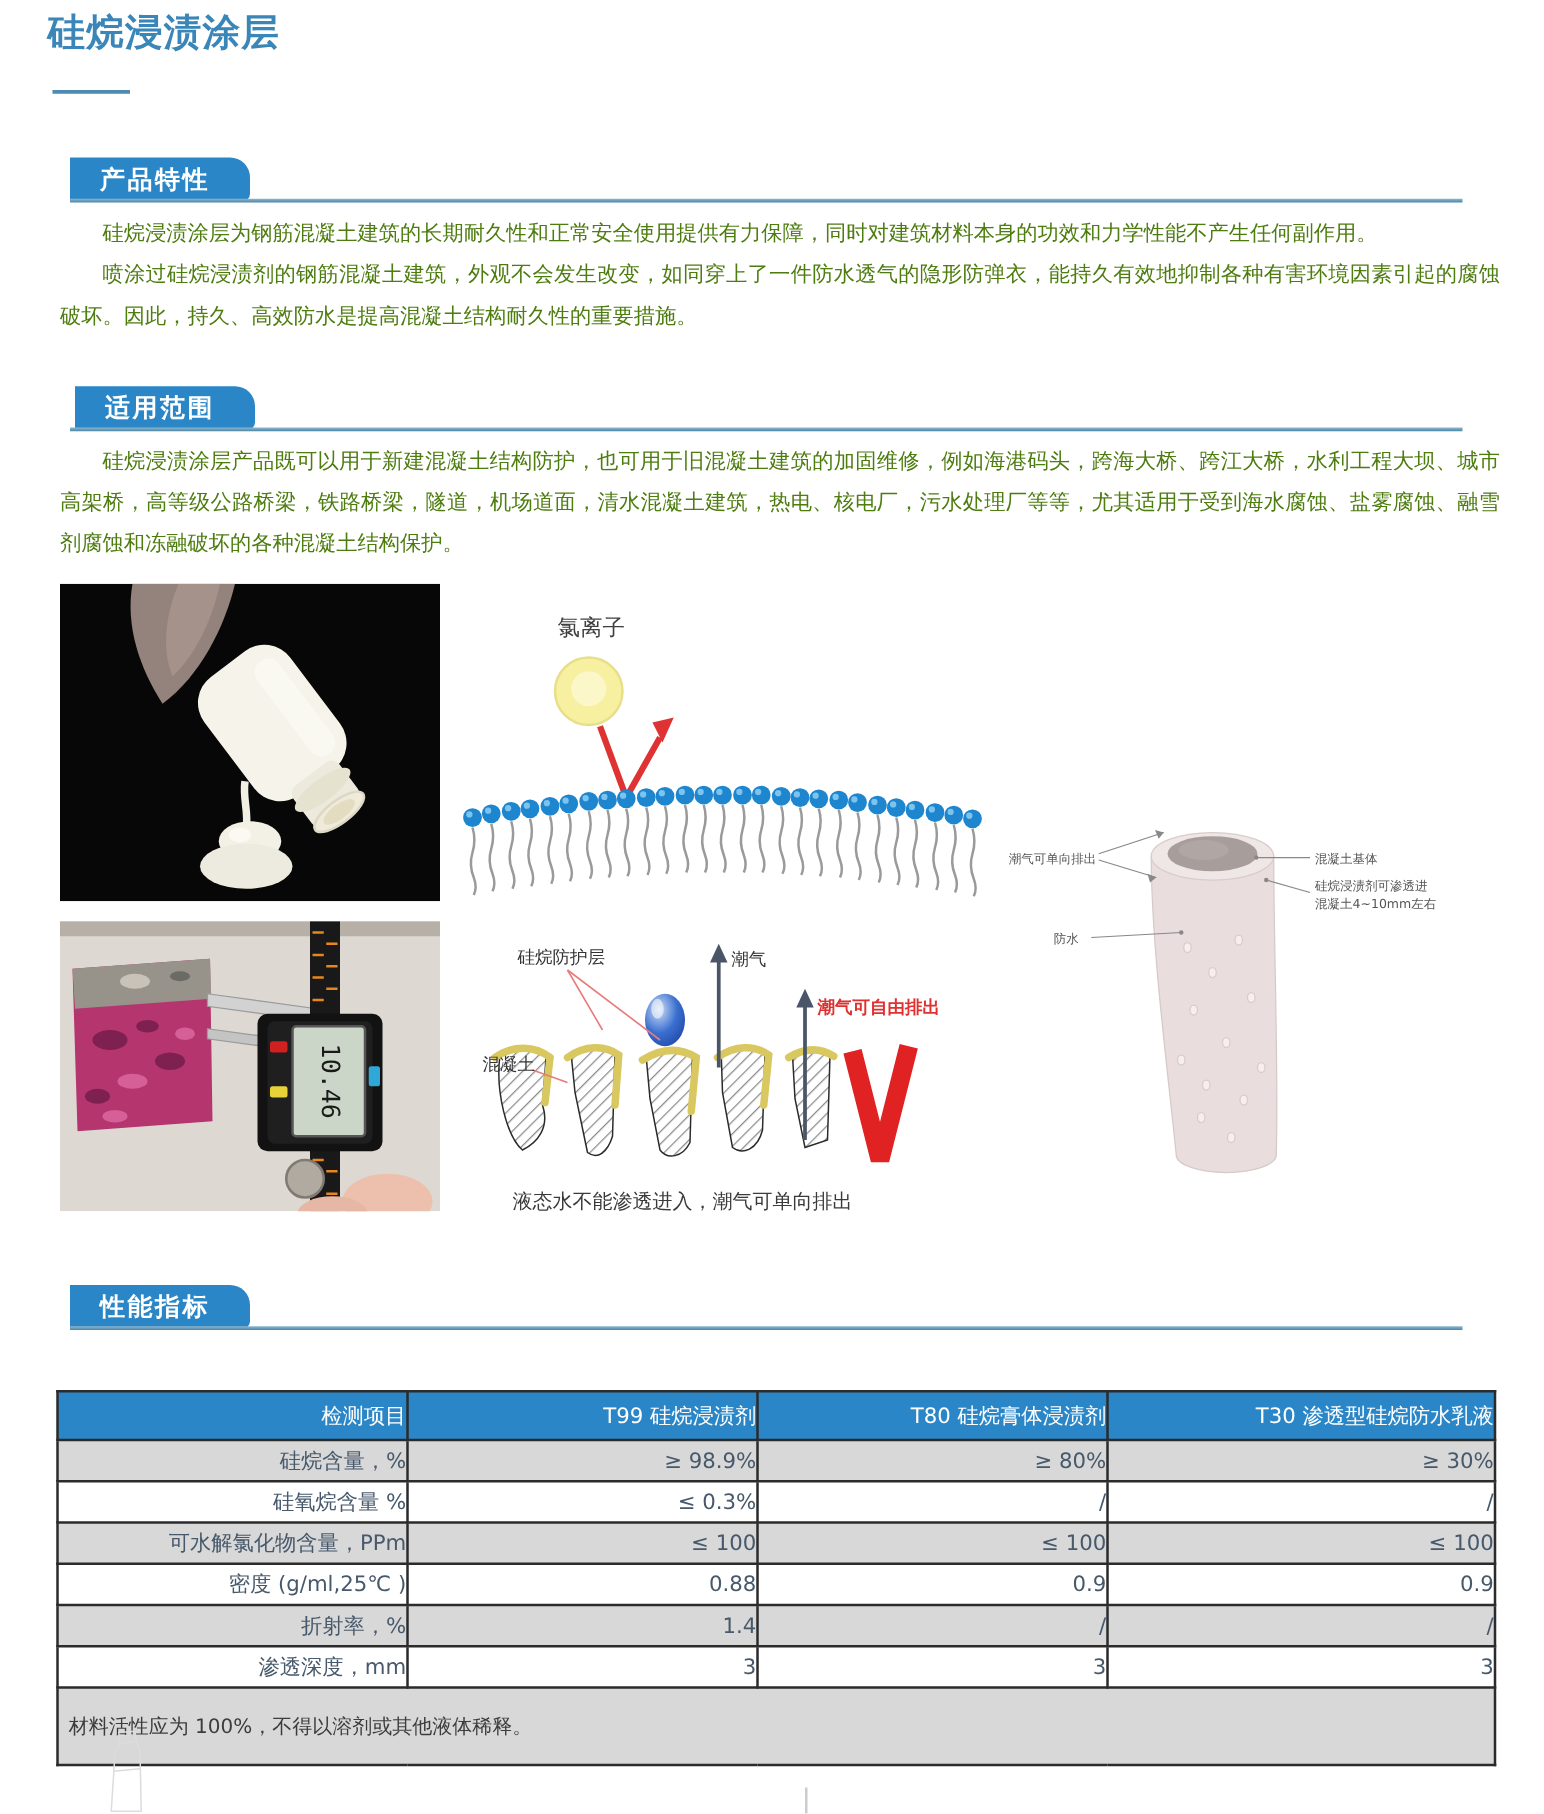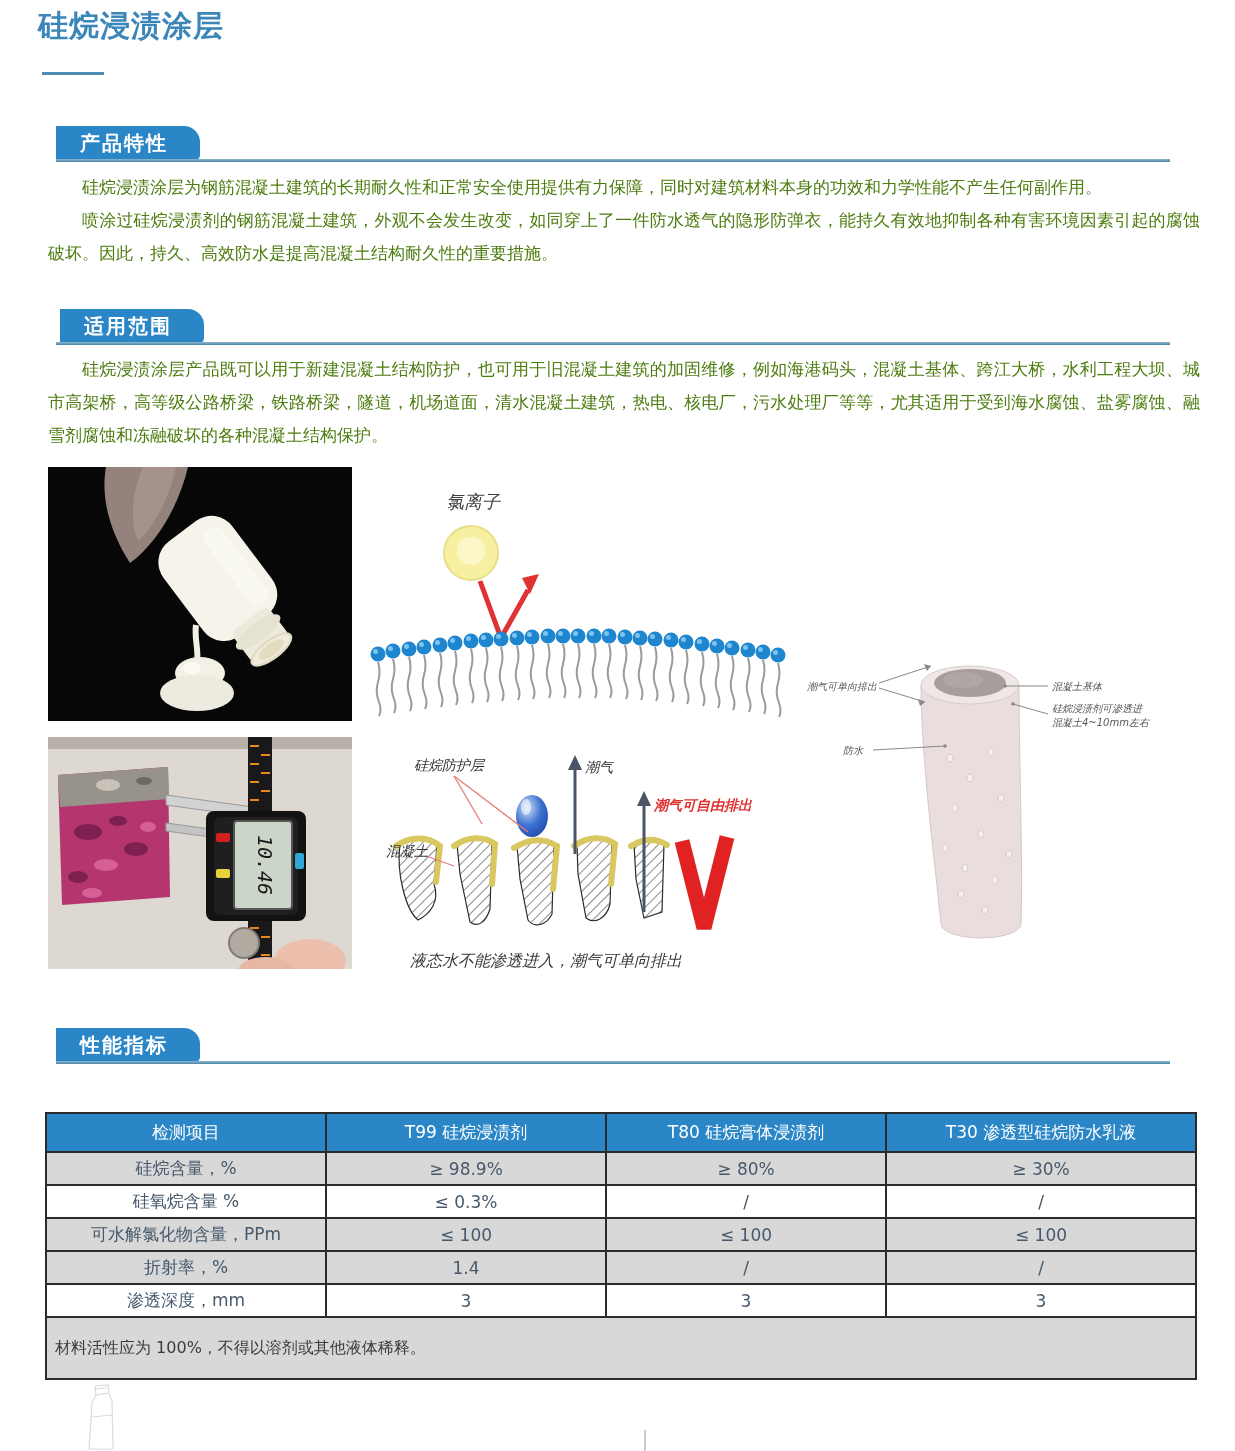--- a/index.html
+++ b/index.html
@@ -7,26 +7,26 @@
         font-family:"DejaVu Sans","Liberation Sans",sans-serif;}
   .page-title{position:absolute;left:38px;top:6px;font-size:30px;font-weight:bold;color:#3b86b8;letter-spacing:1px;}
   .title-dash{position:absolute;left:42px;top:72px;width:62px;height:3px;background:#4c8cb0;}
   .tab{position:absolute;height:35px;line-height:35px;background:#2a86c6;color:#ffffff;
        font-size:20px;font-weight:bold;padding:0 32px 0 24px;letter-spacing:2px;
        border-top-right-radius:16px;border-bottom-right-radius:6px;}
   .rule{position:absolute;left:56px;width:1114px;height:3px;background:linear-gradient(#8db7cf,#4c86a8);}
   .para{position:absolute;left:48px;width:1152px;font-size:17px;line-height:33px;color:#4d7c0f;text-align:justify;}
   .para p{margin:0;text-indent:2em;}
   .caption{position:absolute;left:40px;width:1152px;text-align:center;font-size:17px;color:#3a3a3a;}
-  .fig{position:absolute;font-style:italic;}
+  .fig{position:absolute;}
   .fig svg{display:block;}
   .spec-table{position:absolute;left:45px;top:1112px;width:1150px;border-collapse:collapse;
               table-layout:fixed;font-size:17px;color:#47596b;}
   .spec-table th{background:#2a86c6;color:#ffffff;font-weight:normal;height:37px;}
-  .spec-table th,.spec-table td{border:2px solid #2b2b2b;text-align:center;padding:0;}
+  .spec-table th,.spec-table td{border:2px solid #2b2b2b;text-align:right;padding:0;}
   .spec-table td{height:31px;background:#ffffff;}
   .spec-table tr.alt td{background:#d8d8d8;}
   .spec-table td.tfoot{background:#d8d8d8;text-align:left;padding:18px 8px;height:24px;color:#3c3c3c;font-size:16px;}
   .watermark-line{position:absolute;left:644px;top:1430px;width:2px;height:21px;background:#cccccc;}
 </style>
 </head>
 <body>
 
 <div class="page">
 
@@ -36,21 +36,21 @@
   <div class="tab" style="left:56px;top:126px;">产品特性</div>
   <div class="rule" style="top:159px;"></div>
   <div class="para" style="top:171px;">
     <p>硅烷浸渍涂层为钢筋混凝土建筑的长期耐久性和正常安全使用提供有力保障，同时对建筑材料本身的功效和力学性能不产生任何副作用。</p>
     <p>喷涂过硅烷浸渍剂的钢筋混凝土建筑，外观不会发生改变，如同穿上了一件防水透气的隐形防弹衣，能持久有效地抑制各种有害环境因素引起的腐蚀破坏。因此，持久、高效防水是提高混凝土结构耐久性的重要措施。</p>
   </div>
 
   <div class="tab" style="left:60px;top:309px;">适用范围</div>
   <div class="rule" style="top:342px;"></div>
   <div class="para" style="top:353px;">
-    <p>硅烷浸渍涂层产品既可以用于新建混凝土结构防护，也可用于旧混凝土建筑的加固维修，例如海港码头，混凝土基体、跨江大桥，水利工程大坝、城市高架桥，高等级公路桥梁，铁路桥梁，隧道，机场道面，清水混凝土建筑，热电、核电厂，污水处理厂等等，尤其适用于受到海水腐蚀、盐雾腐蚀、融雪剂腐蚀和冻融破坏的各种混凝土结构保护。</p>
+    <p>硅烷浸渍涂层产品既可以用于新建混凝土结构防护，也可用于旧混凝土建筑的加固维修，例如海港码头，跨海大桥、跨江大桥，水利工程大坝、城市高架桥，高等级公路桥梁，铁路桥梁，隧道，机场道面，清水混凝土建筑，热电、核电厂，污水处理厂等等，尤其适用于受到海水腐蚀、盐雾腐蚀、融雪剂腐蚀和冻融破坏的各种混凝土结构保护。</p>
   </div>
 
   <div class="fig" style="left:48px;top:467px;">
     <svg width="304" height="254" viewBox="0 0 304 254">
       <rect width="304" height="254" fill="#070707"></rect>
       <path d="M58,0 L140,0 C132,34 112,74 82,96 C64,68 52,34 58,0 Z" fill="#94837c"></path>
       <path d="M95,0 L128,0 C122,28 108,58 90,74 C80,50 86,20 95,0 Z" fill="#a8968e" opacity="0.8"></path>
       <g transform="rotate(143 170 110)">
         <rect x="128" y="50" width="86" height="118" rx="26" fill="#f5f3ea"></rect>
         <rect x="148" y="18" width="46" height="40" rx="8" fill="#edeadd"></rect>
@@ -278,20 +278,26 @@
       <td>≤ 0.3%</td>
       <td>/</td>
       <td>/</td>
     </tr>
     <tr class="alt">
       <td>可水解氯化物含量，PPm</td>
       <td>≤ 100</td>
       <td>≤ 100</td>
       <td>≤ 100</td>
     </tr>
+    <tr>
+      <td>密度 (g/ml,25℃ )</td>
+      <td>0.88</td>
+      <td>0.9</td>
+      <td>0.9</td>
+    </tr>
     <tr class="alt">
       <td>折射率，%</td>
       <td>1.4</td>
       <td>/</td>
       <td>/</td>
     </tr>
     <tr>
       <td>渗透深度，mm</td>
       <td>3</td>
       <td>3</td>

